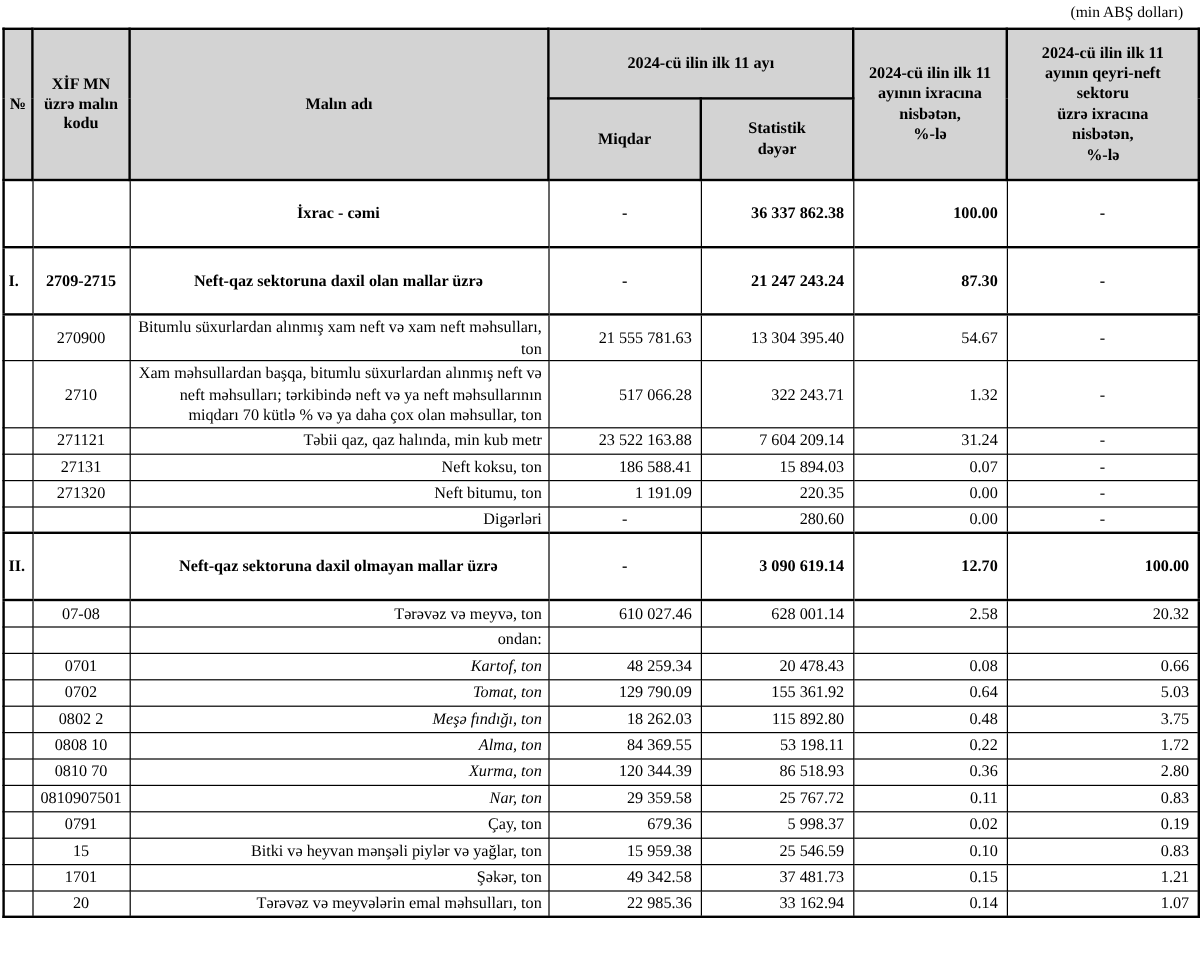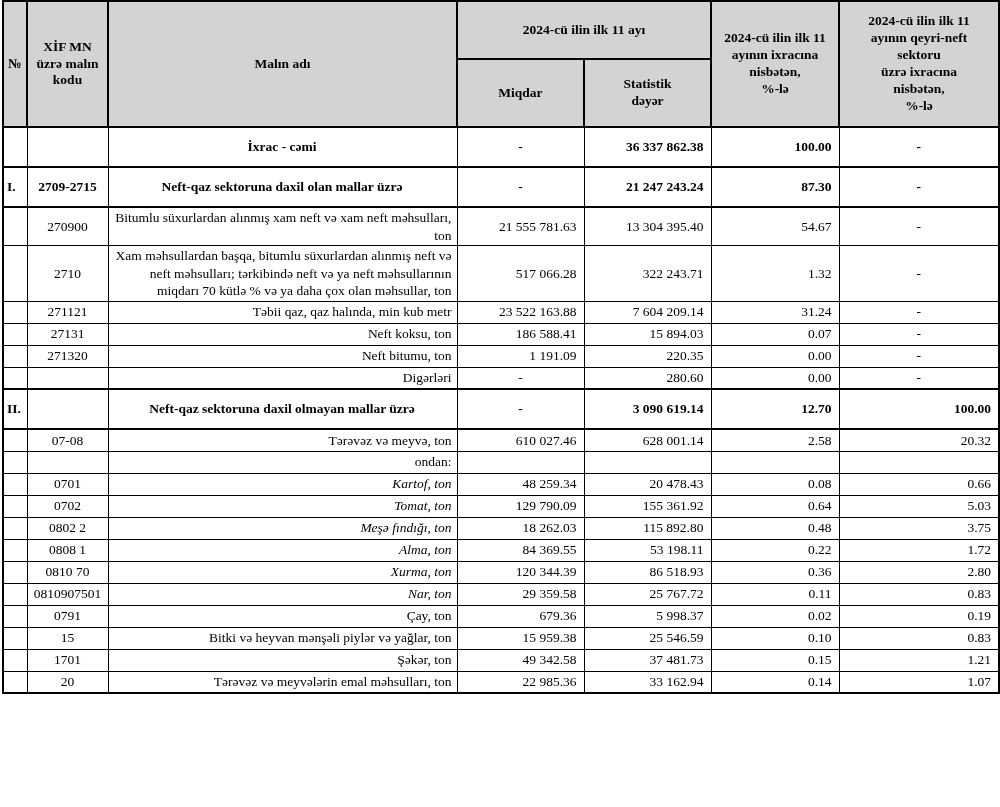--- a/index.html
+++ b/index.html
@@ -50,39 +50,40 @@
   tr.hdr-sub { height: 68px; }
   tbody td {
     border: 1px solid #000;
     font-size: 13.5px;
     padding: 1px 5px;
     vertical-align: middle;
     overflow: hidden;
     line-height: 1.3;
   }
   tbody tr { height: 22px; }
-  tbody tr.section { height: 40px; }
+  tbody tr.section { height: 56px; }
   tbody tr.section td {
     border-top: 2px solid #000;
     border-bottom: 2px solid #000;
     font-weight: bold;
   }
   td.c-num  { text-align: left; padding-left: 3px; }
   td.c-code { text-align: center; }
   td.c-name { text-align: right; padding-left: 4px; }
   td.c-name.center { text-align: center; }
   td.c-name.indent1 { padding-left: 28px; font-style: italic; }
   td.c-name.indent2 { }
   td.num { text-align: right; padding-right: 7px; }
   td.num.dash { text-align: center; padding-right: 5px; }
 </style>
 </head>
 <body>
 
 <div class="page">
+  <div class="unit-note">(min ABŞ dolları)</div>
 
   <table class="main">
     <colgroup>
       <col style="width:24px">
       <col style="width:81px">
       <col style="width:349px">
       <col style="width:127px">
       <col style="width:127px">
       <col style="width:128px">
       <col style="width:160px">
@@ -234,21 +235,21 @@
           <td class="c-num"></td>
           <td class="c-code">0802 2</td>
           <td class="c-name indent1">Meşə fındığı, ton</td>
           <td class="num">18 262.03</td>
           <td class="num">115 892.80</td>
           <td class="num">0.48</td>
           <td class="num">3.75</td>
         </tr>
         <tr>
           <td class="c-num"></td>
-          <td class="c-code">0808 1</td>
+          <td class="c-code">0808 10</td>
           <td class="c-name indent1">Alma, ton</td>
           <td class="num">84 369.55</td>
           <td class="num">53 198.11</td>
           <td class="num">0.22</td>
           <td class="num">1.72</td>
         </tr>
         <tr>
           <td class="c-num"></td>
           <td class="c-code">0810 70</td>
           <td class="c-name indent1">Xurma, ton</td>

